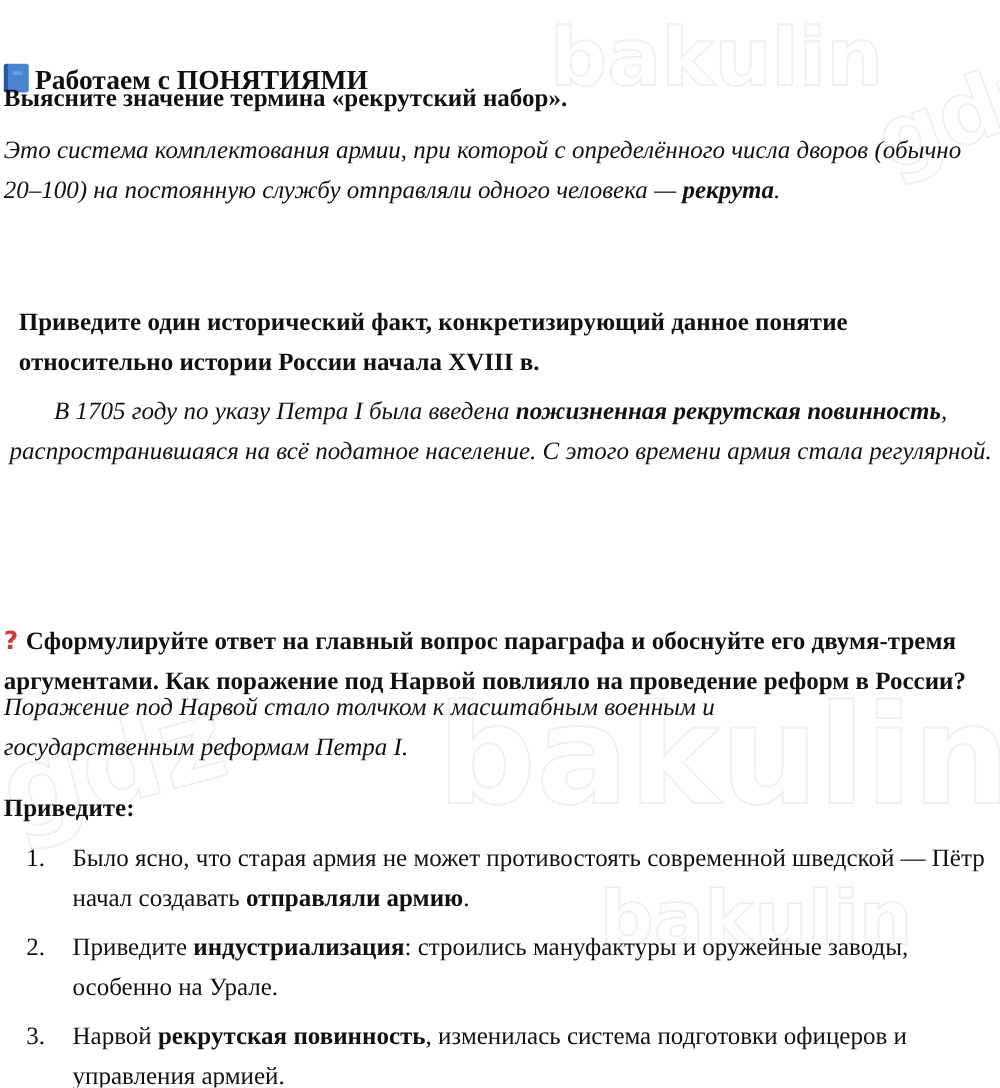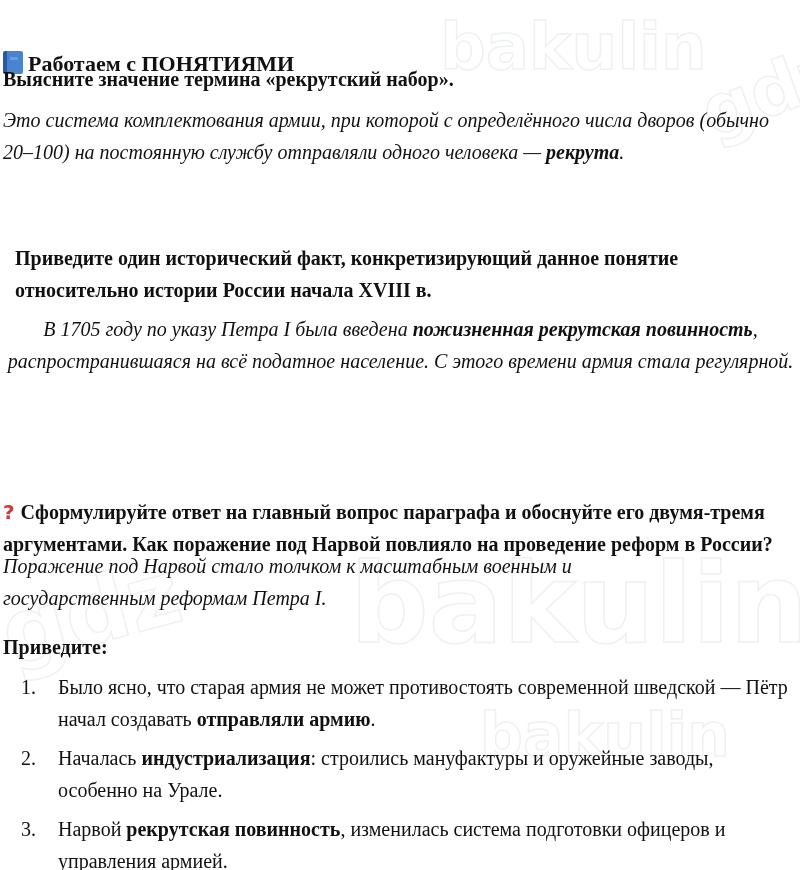--- a/index.html
+++ b/index.html
@@ -55,16 +55,16 @@
 
   <div class="q" style="top:242px;margin-left:12px;">Приведите один исторический факт, конкретизирующий данное понятие относительно истории России начала XVIII в.</div>
   <div class="p" style="top:313px;text-align:center;"><span>В 1705 году по указу Петра I была введена </span><b>пожизненная рекрутская повинность</b><span>, распространившаяся на всё податное население. С этого времени армия стала регулярной.</span></div>
 
   <div class="q" style="top:476px;margin-top:20px;"><span class="qmark">?</span><span>Сформулируйте ответ на главный вопрос параграфа и обоснуйте его двумя-тремя аргументами. Как поражение под Нарвой повлияло на проведение реформ в России?</span></div>
   <div class="p" style="top:550px;width:700px;">Поражение под Нарвой стало толчком к масштабным военным и государственным реформам Петра I.</div>
   <div class="q" style="top:631px;">Приведите:</div>
 
   <ol>
     <li><span class="num">1.</span><span>Было ясно, что старая армия не может противостоять современной шведской — Пётр начал создавать </span><b>отправляли армию</b><span>.</span></li>
-    <li><span class="num">2.</span><span>Началась </span><b>индустриализация</b><span>: строились мануфактуры и оружейные заводы, особенно на Урале.</span></li>
+    <li><span class="num">2.</span><span>Приведите </span><b>индустриализация</b><span>: строились мануфактуры и оружейные заводы, особенно на Урале.</span></li>
     <li><span class="num">3.</span><span>Нарвой </span><b>рекрутская повинность</b><span>, изменилась система подготовки офицеров и управления армией.</span></li>
   </ol>
 </div>
 
 </body></html>

